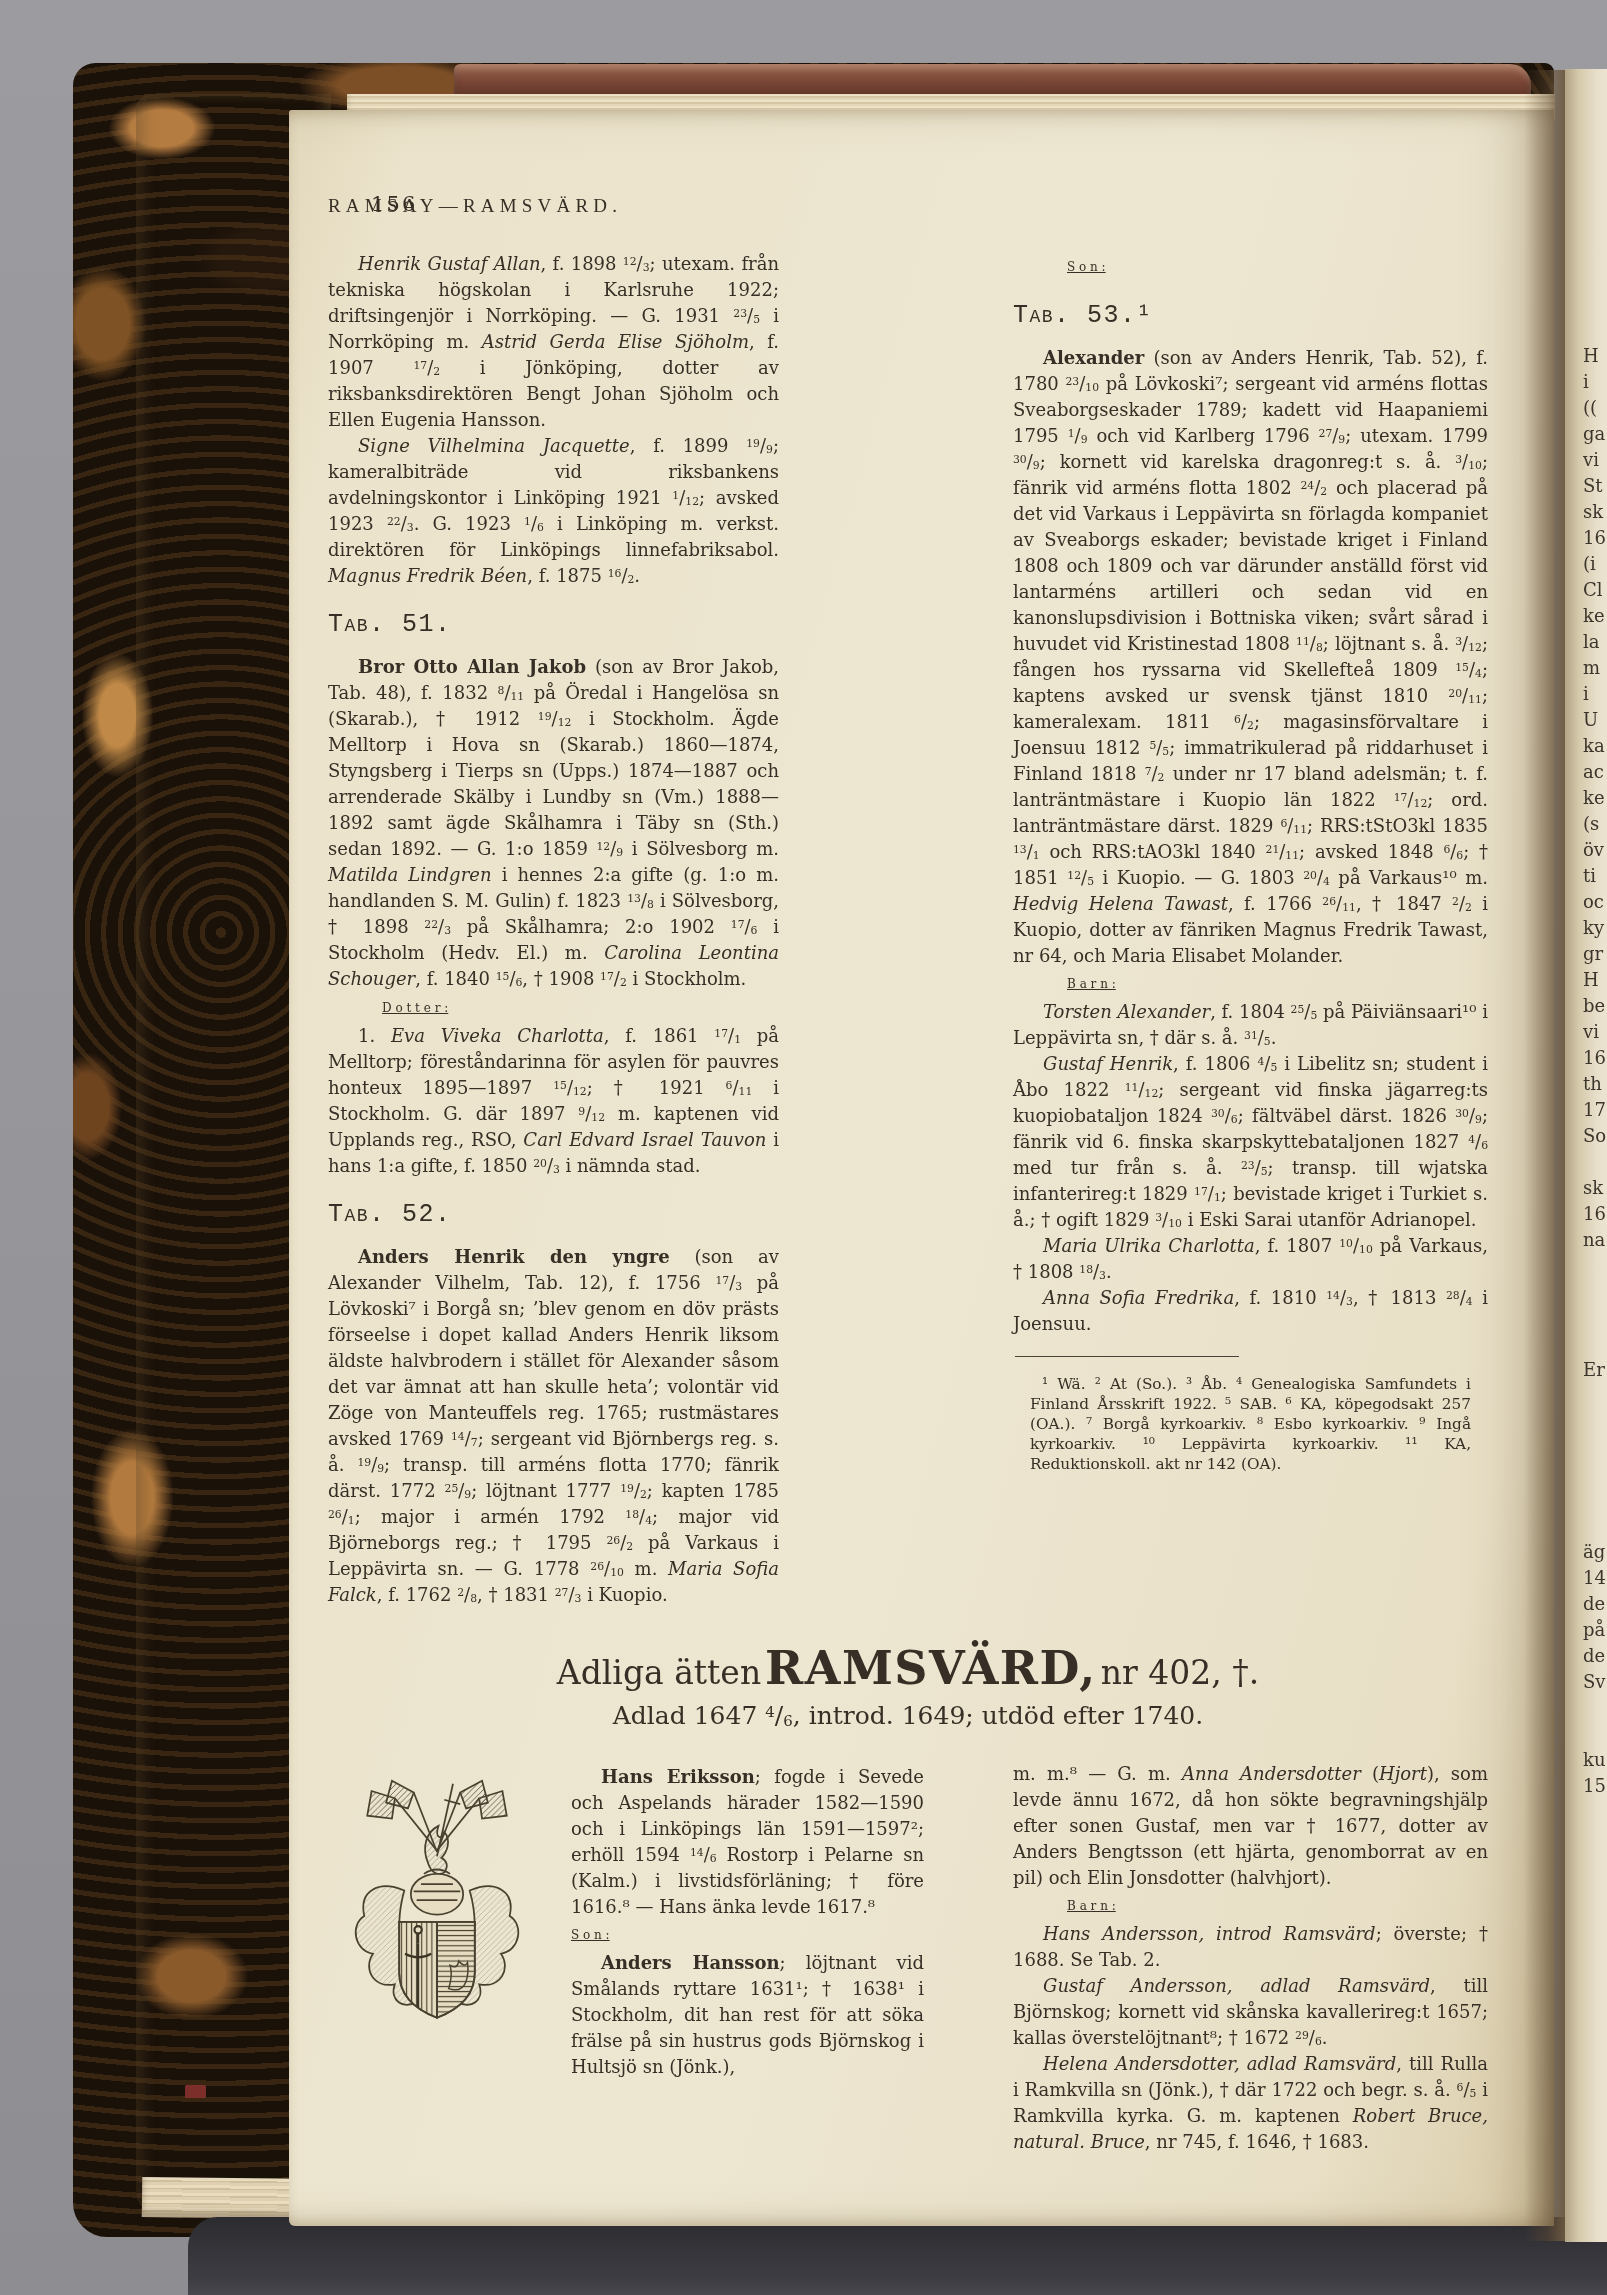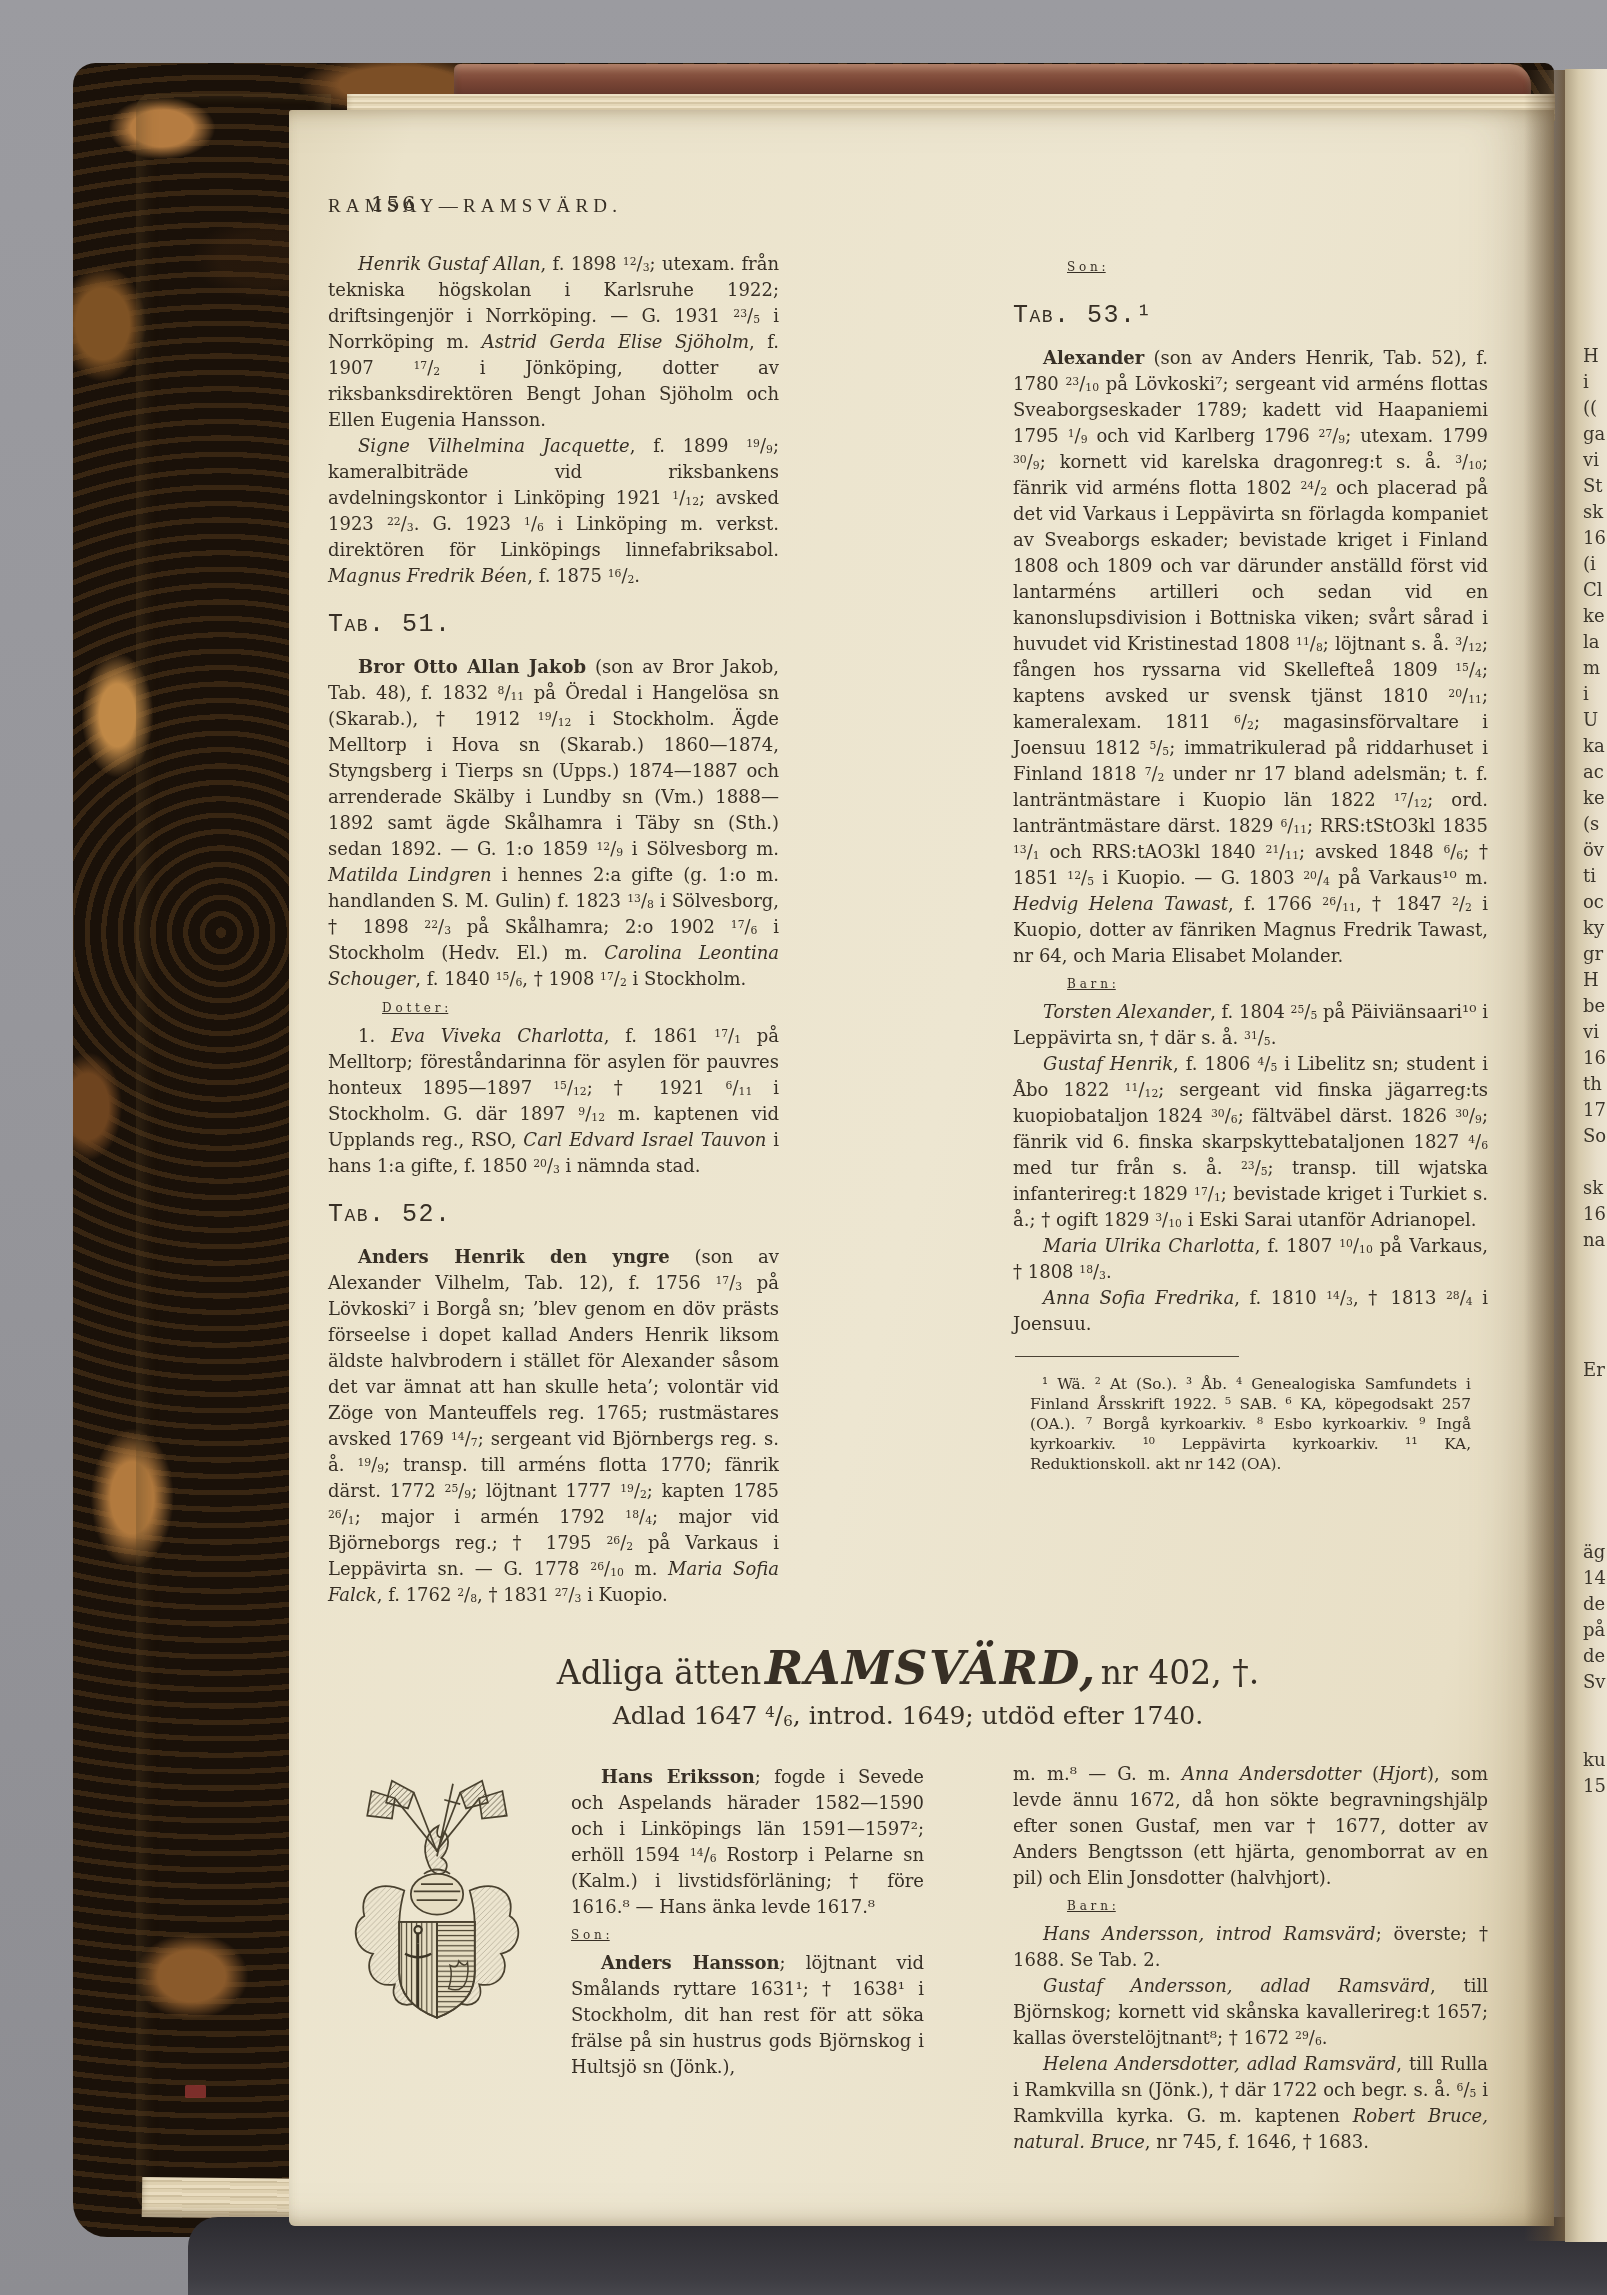--- a/index.html
+++ b/index.html
@@ -72,21 +72,21 @@
 
   .fr{white-space:nowrap;}
   .fr sup{font-size:.60em;vertical-align:.48em;line-height:0;}
   .fr sub{font-size:.60em;vertical-align:-.12em;line-height:0;}
 
   .fnrule{width:224px;border-top:1.5px solid #4a4234;margin:19.4px 0 9px 1.5px;}
   .footnotes{margin:17px;font-size:15.3px;line-height:20px;text-align:justify;text-indent:12px;}
 
   .atthead{text-align:center;margin:33px 0 6px 0;}
   .ah-pre,.ah-suf{font-size:33px;}
-  .ah-name{font-size:46px;font-weight:700;letter-spacing:1.5px;font-style:italic;}
+  .ah-name{font-size:46px;font-weight:700;letter-spacing:1.5px;}
   .attsub{text-align:center;font-size:25px;margin-bottom:31px;}
 
   .armsflow{margin-top:3px;}
   .arms{float:left;width:218px;height:292px;margin:6px 25px 4.5px 0;}
 
   
   .gutter{position:absolute;left:1524px;top:70px;width:43px;height:2171px;
     background:linear-gradient(90deg,rgba(90,70,45,0) 0%,rgba(96,76,52,.45) 55%,#6e5a40 100%);}
   .facing{position:absolute;left:1565px;top:69px;width:43px;height:2173px;
     background:linear-gradient(90deg,#b2a486 0%,#d6caac 32%,#e8dfcb 75%,#ece4d1 100%);}

